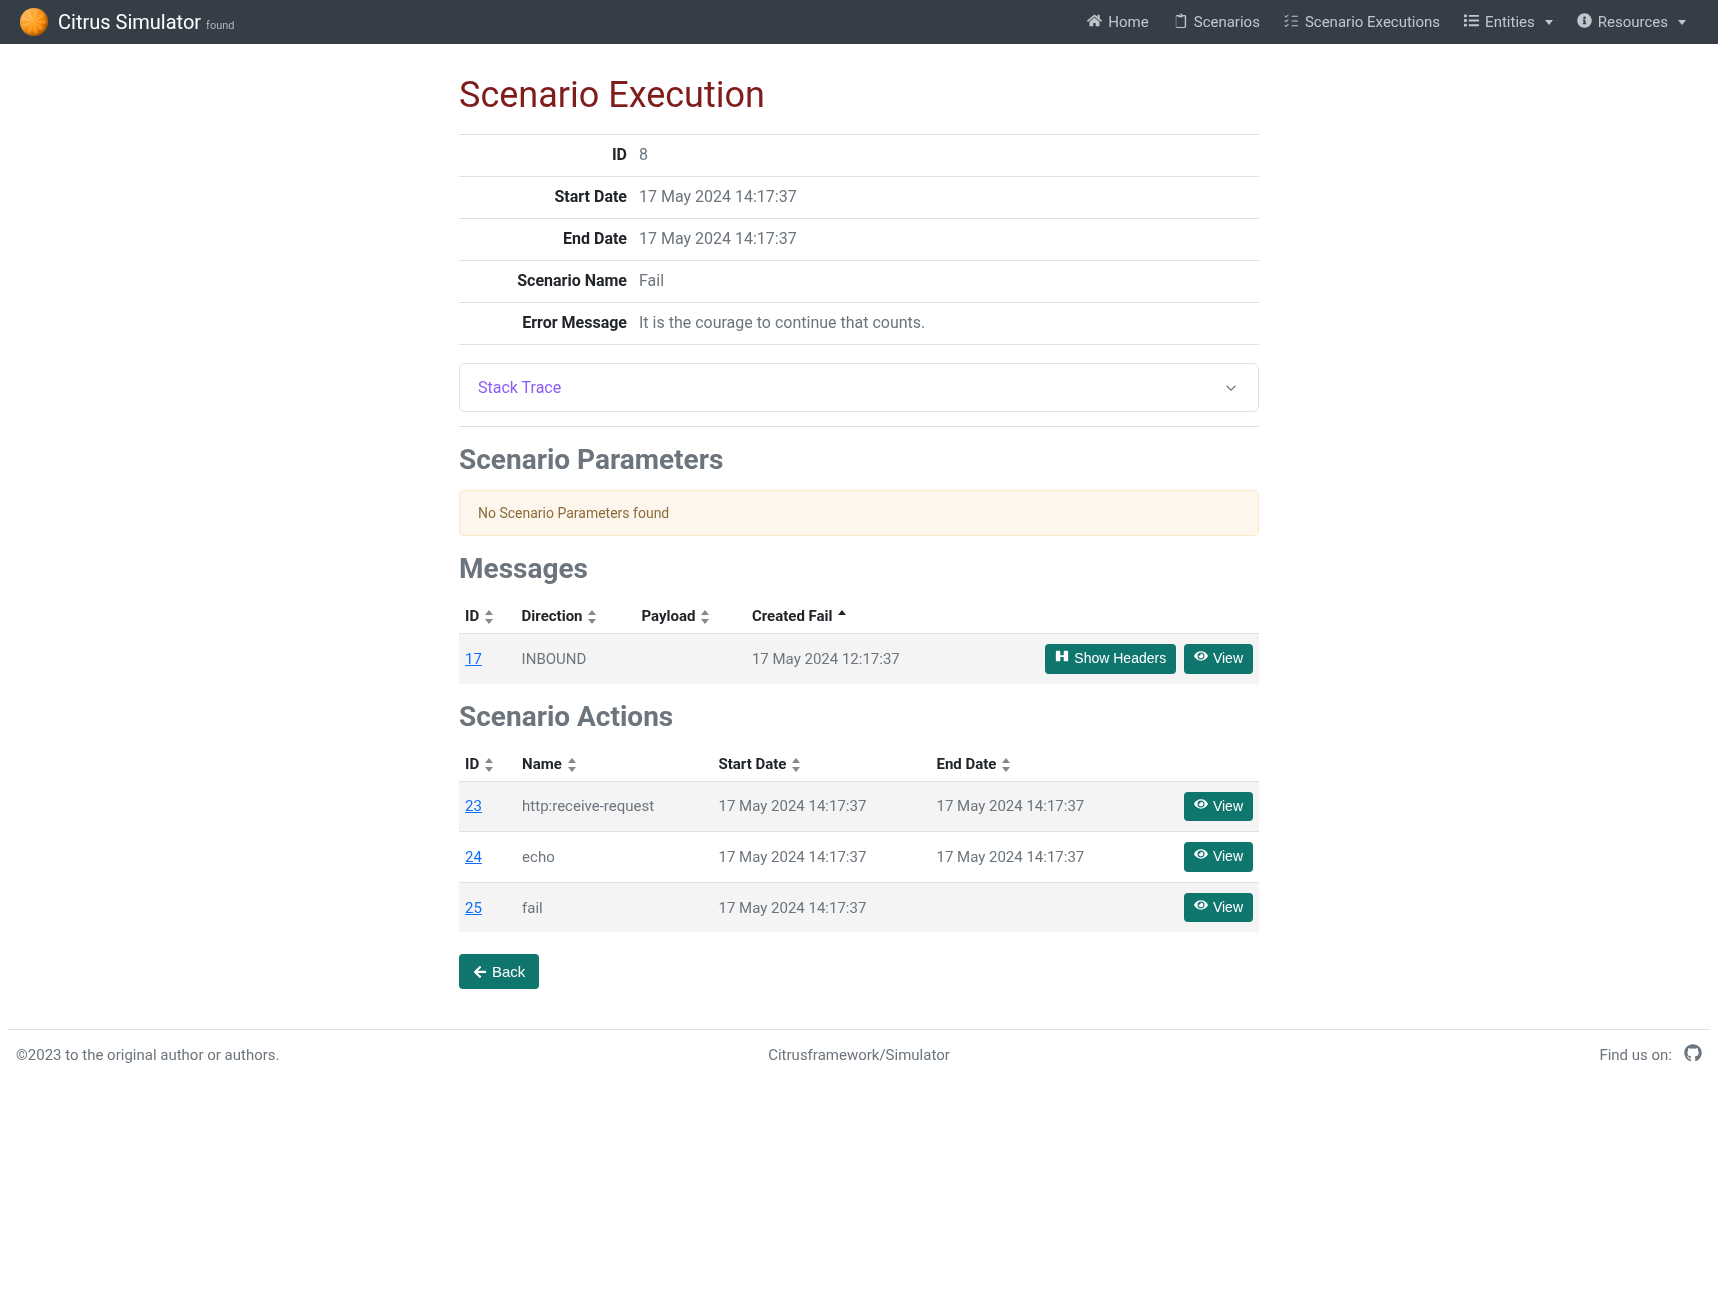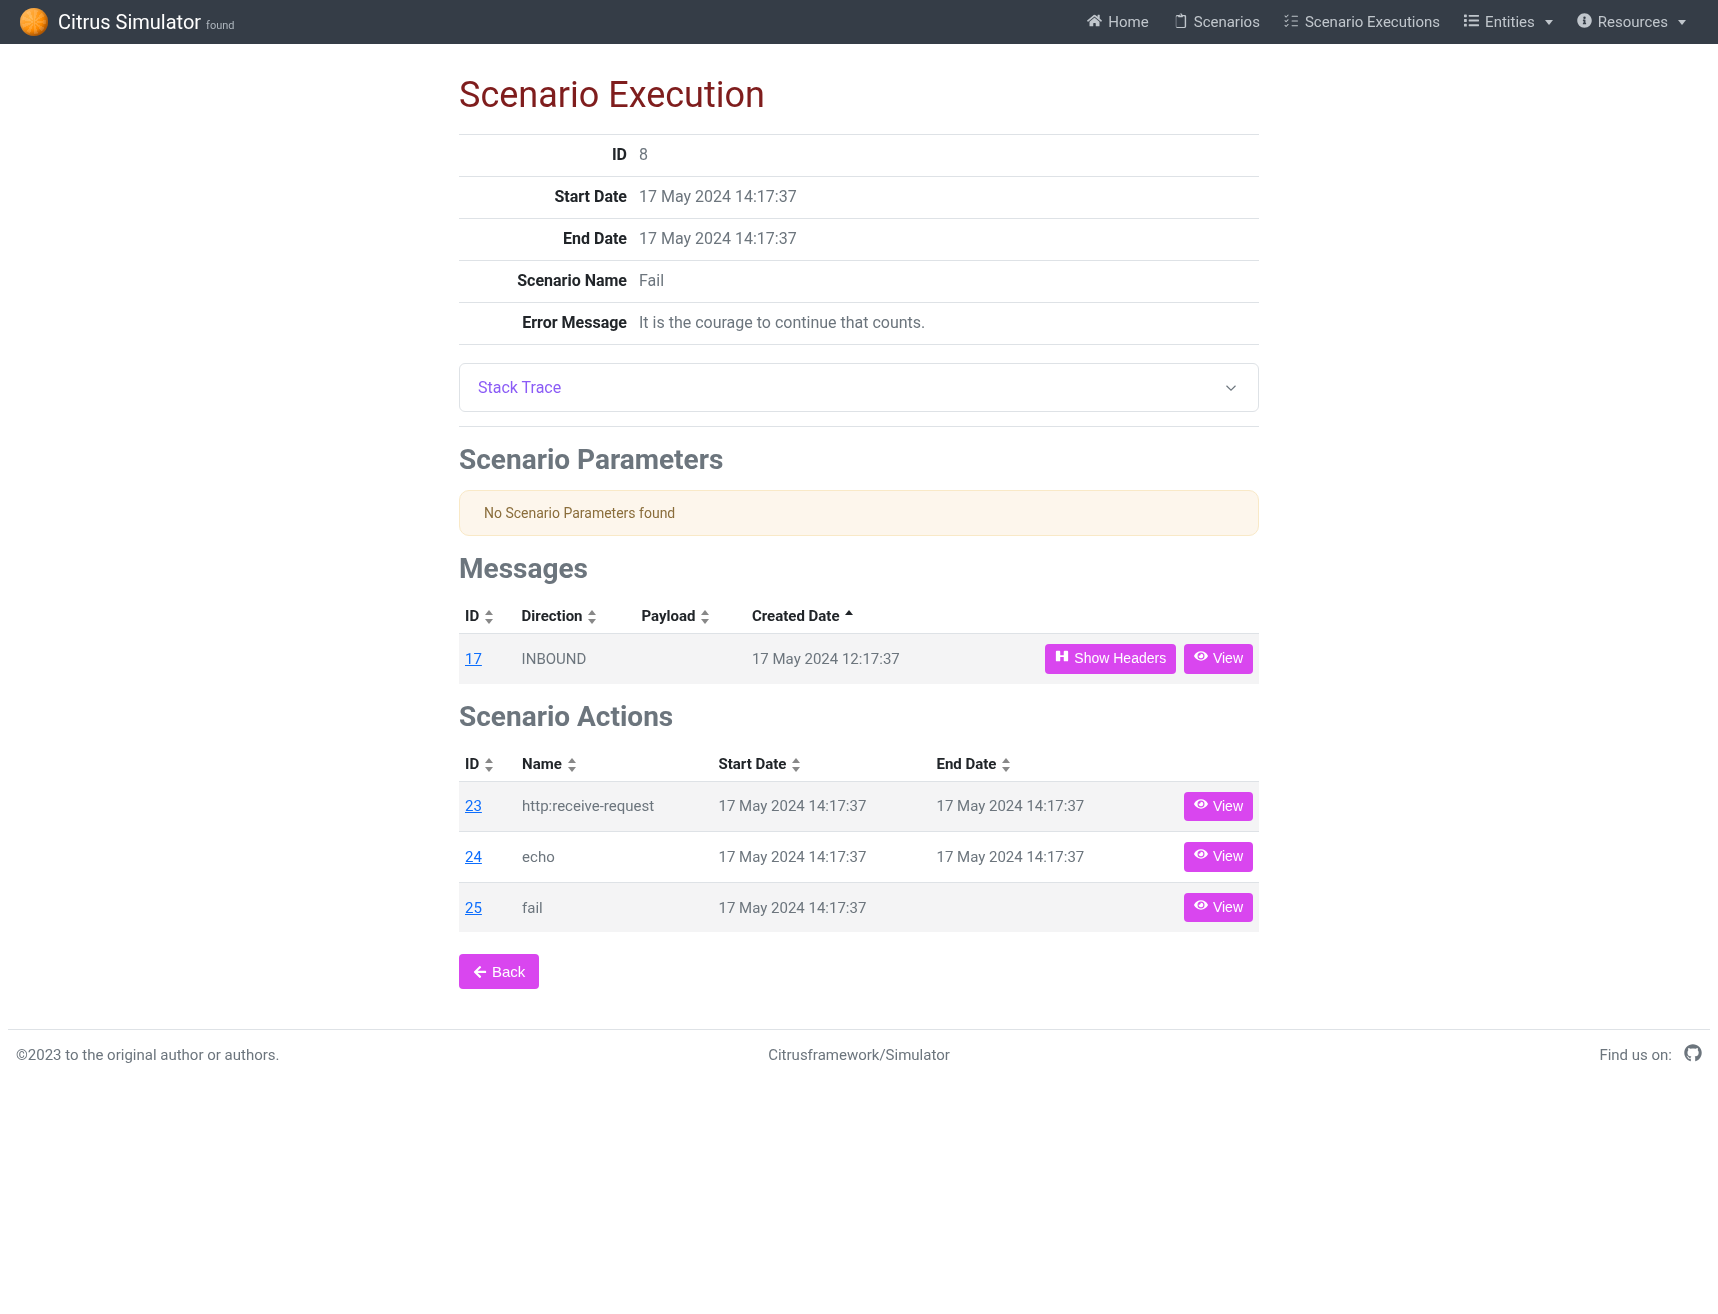--- a/index.html
+++ b/index.html
@@ -138,22 +138,22 @@
   width: 18px;
   height: 18px;
   stroke: #6c757d;
   fill: none;
   stroke-width: 1.5;
 }
 .alert-warning {
   background: #fdf6ec;
   border: 1px solid #f9e9c7;
   color: #8a6d3b;
-  border-radius: 10px;
-  padding: 14px 24px;
+  border-radius: 5px;
+  padding: 14px 18px;
   font-size: 14px;
   margin-bottom: 10px;
 }
 .table {
   width: 100%;
   border-collapse: collapse;
   margin-bottom: 8px;
 }
 .table thead th {
   text-align: left;
@@ -208,21 +208,21 @@
   border-left: 4px solid transparent;
   border-right: 4px solid transparent;
   border-top: 5px solid #888;
 }
 .sort-icon.asc::before { border-bottom-color: #212529; }
 .sort-icon.asc::after { display: none; }
 .btn {
   display: inline-flex;
   align-items: center;
   gap: 5px;
-  background: #d946ef;
+  background: #0f766e;
   color: #fff;
   border: none;
   border-radius: 4px;
   padding: 5px 10px;
   font-size: 14px;
   cursor: pointer;
   line-height: 1.4;
 }
 .btn + .btn {
   margin-left: 4px;
@@ -362,21 +362,21 @@
   <h2 class="section-title">Scenario Parameters</h2>
   <div class="alert-warning">No Scenario Parameters found</div>
 
   <h2 class="section-title">Messages</h2>
   <table class="table">
     <thead>
       <tr>
         <th><span>ID</span> <span class="sort-icon"></span></th>
         <th><span>Direction</span> <span class="sort-icon"></span></th>
         <th><span>Payload</span> <span class="sort-icon"></span></th>
-        <th><span>Created Date</span> <span class="sort-icon asc"></span></th>
+        <th><span>Created Fail</span> <span class="sort-icon asc"></span></th>
         <th></th>
       </tr>
     </thead>
     <tbody>
       <tr>
         <td><a class="link">17</a></td>
         <td>INBOUND</td>
         <td></td>
         <td>17 May 2024 12:17:37</td>
         <td class="actions">

